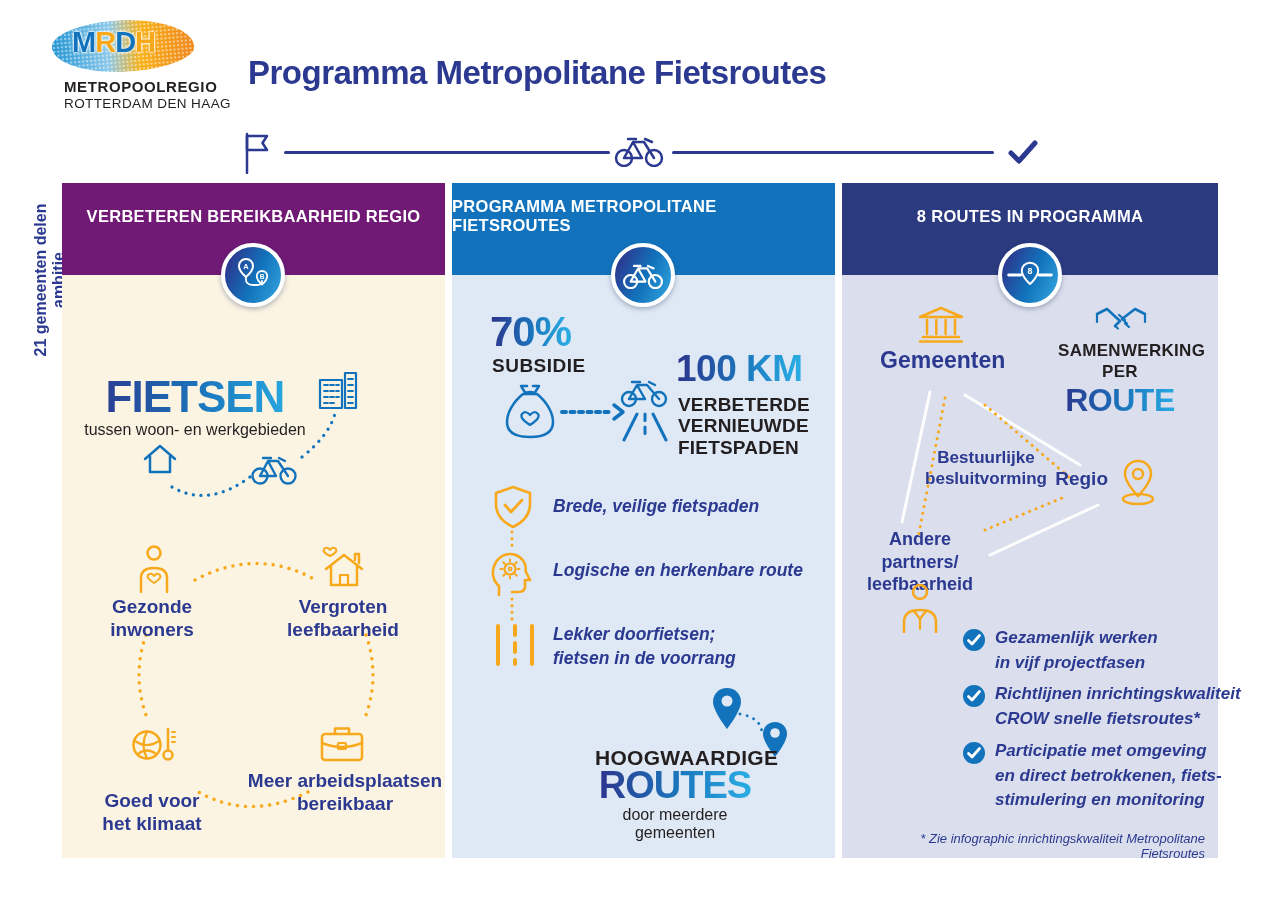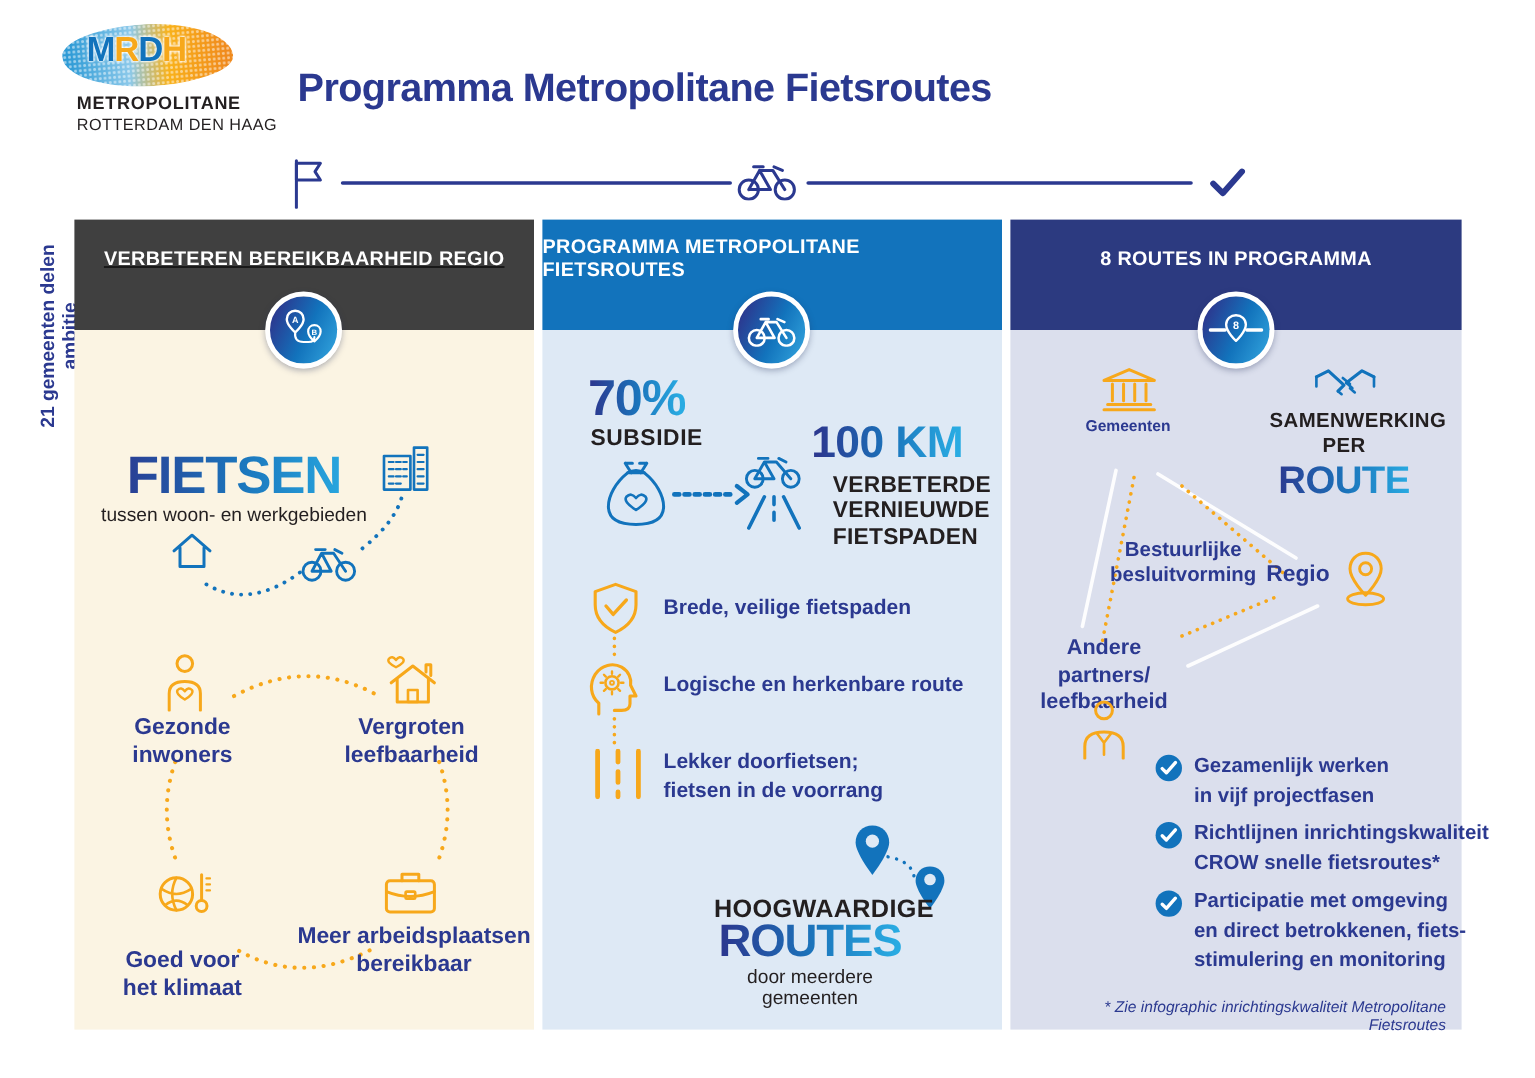--- a/index.html
+++ b/index.html
@@ -2,21 +2,21 @@
 <html><head>
 <meta charset="utf-8">
 <style>
   html,body{margin:0;padding:0;background:#fff;}
   .stage{position:relative;width:1279px;height:898px;background:#fff;overflow:hidden;
          font-family:"Liberation Sans",sans-serif;}
   .abs{position:absolute;}
   .c{text-align:center;}
   .r{text-align:right;}
   .pl{white-space:pre-line;}
-  .p{white-space:pre;}
+  .p{white-space:pre;font-style:italic;}
   .b{font-weight:bold;}
   .navy{color:#2B3990;}
   .dark{color:#231F20;}
   .hdr{display:flex;align-items:center;justify-content:center;padding-bottom:26px;box-sizing:border-box;}
   .hdr span{color:#fff;font-weight:bold;font-size:16.5px;letter-spacing:.3px;}
   .badge{position:absolute;width:56px;height:56px;border-radius:50%;border:4px solid #fff;
          background:linear-gradient(115deg,#2B3990 12%,#1273BC 55%,#35A8E0 100%);
          box-shadow:0 2px 5px rgba(35,45,90,.35);display:flex;align-items:center;justify-content:center;}
   .grad{font-weight:bold;color:#1273BC;
         background:linear-gradient(90deg,#2B3990 5%,#1B75BC 52%,#29ABE2 95%);
@@ -31,21 +31,21 @@
   .brand{position:absolute;left:72px;top:26px;font-weight:bold;font-size:29px;
          letter-spacing:-1px;text-shadow:0 0 2px #fff,0 0 2px #fff,0 0 3px #fff;}
 </style>
 </head>
 <body>
 
 <div class="stage">
 
   <div class="swoosh"></div>
   <div class="brand"><span style="color:#1273BC">M</span><span style="color:#F7A81B">R</span><span style="color:#1273BC">D</span><span style="color:#F7A81B">H</span></div>
-  <div class="abs dark b" style="left:64px;top:78px;font-size:15px;letter-spacing:.6px;">METROPOLITANE</div>
+  <div class="abs dark b" style="left:64px;top:78px;font-size:15px;letter-spacing:.6px;">METROPOOLREGIO</div>
   <div class="abs dark" style="left:64px;top:96px;font-size:13.5px;letter-spacing:.4px;font-weight:500;">ROTTERDAM DEN HAAG</div>
 
   <div class="abs navy b" style="left:248px;top:54px;font-size:33px;letter-spacing:-.5px;">Programma Metropolitane Fietsroutes</div>
 
   <svg class="abs" style="left:244px;top:132px;" width="26" height="42" viewBox="0 0 26 42">
     <path class="ic sn" stroke-width="2.5" d="M3 2 V41"></path>
     <path class="ic sn" stroke-width="2.5" d="M3 4 H23 L18.5 11 L23 18 H3 Z"></path>
   </svg>
   <div class="abs" style="left:284px;top:151px;width:326px;height:3px;background:#2B3990;border-radius:2px;"></div>
   <svg class="abs" style="left:614px;top:133px;" width="50" height="34" viewBox="0 0 50 34">
@@ -53,21 +53,21 @@
     <circle class="ic sn" stroke-width="2.5" cx="40" cy="25" r="8"></circle>
     <path class="ic sn" stroke-width="2.5" d="M10 25 L19 9 H30 L40 25 M19 9 L28 25 H10 M14 6 h8 M31 6 l7 3"></path>
   </svg>
   <div class="abs" style="left:672px;top:151px;width:322px;height:3px;background:#2B3990;border-radius:2px;"></div>
   <svg class="abs" style="left:1008px;top:140px;" width="30" height="24" viewBox="0 0 30 24">
     <path class="ic sn" stroke-width="5" d="M3 13 L11 21 L27 3"></path>
   </svg>
 
   <div class="abs navy b c" style="left:-57px;top:269px;width:200px;height:22px;font-size:16px;transform:rotate(-90deg);">21 gemeenten delen ambitie</div>
 
-  <div class="abs hdr" style="left:62px;top:183px;width:383px;height:92px;background:#404040;text-decoration:underline;">
+  <div class="abs hdr" style="left:62px;top:183px;width:383px;height:92px;background:#701a75;">
     <span>VERBETEREN BEREIKBAARHEID REGIO</span>
   </div>
   <div class="abs" style="left:62px;top:275px;width:383px;height:583px;background:#FBF4E3;"></div>
   <div class="badge" style="left:221px;top:243px;">
     <svg width="40" height="40" viewBox="0 0 40 40">
       <path class="ic sw" stroke-width="2" d="M13 4 c-4 0-7 3-7 7 0 5 7 11 7 11 s7-6 7-11 c0-4-3-7-7-7 Z"></path>
       <text x="13" y="14" fill="#fff" font-size="7.5" font-weight="bold" text-anchor="middle">A</text>
       <path class="ic sw" stroke-width="1.8" d="M13 22 q-1 8 7 8 h4 q5 0 5-4"></path>
       <path class="ic sw" stroke-width="1.8" d="M29 16 c-3 0-5.2 2.2-5.2 5.2 0 3.8 5.2 8.3 5.2 8.3 s5.2-4.5 5.2-8.3 c0-3-2.2-5.2-5.2-5.2 Z"></path>
       <text x="29" y="24" fill="#fff" font-size="6.5" font-weight="bold" text-anchor="middle">B</text>
@@ -157,21 +157,21 @@
     <path class="ic sb" stroke-width="3.5" d="M54 3 L63 10 L54 17"></path>
   </svg>
   <svg class="abs" style="left:616px;top:376px;" width="58" height="66" viewBox="0 0 58 66">
     <circle class="ic sb" stroke-width="2.4" cx="13" cy="23" r="7"></circle>
     <circle class="ic sb" stroke-width="2.4" cx="43" cy="23" r="7"></circle>
     <path class="ic sb" stroke-width="2.4" d="M13 23 L21 9 H31 L43 23 M21 9 L29 23 H13 M16 6 h8 M33 6 l6 3"></path>
     <path class="ic sb" stroke-width="3" d="M8 64 L21 38 M50 64 L37 38"></path>
     <path class="ic sb" stroke-width="3" stroke-dasharray="6.5 6.5" stroke-linecap="butt" d="M29 38 V64"></path>
   </svg>
   <div class="abs grad" style="left:676px;top:348px;font-size:37px;letter-spacing:-.5px;">100 KM</div>
-  <div class="abs dark b pl" style="left:678px;top:394px;font-size:19px;line-height:1.12;letter-spacing:.2px;margin-left:16px;">VERBETERDE
+  <div class="abs dark b pl" style="left:678px;top:394px;font-size:19px;line-height:1.12;letter-spacing:.2px;">VERBETERDE
 VERNIEUWDE
 FIETSPADEN</div>
 
   <svg class="abs" style="left:494px;top:485px;" width="38" height="44" viewBox="0 0 38 44">
     <path class="ic so" stroke-width="2.6" d="M19 2 L36 8 V19 q0 15-17 23 Q2 34 2 19 V8 Z"></path>
     <path class="ic so" stroke-width="2.8" d="M11 20 l6 7 L28 15"></path>
   </svg>
   <div class="abs navy b p" style="left:553px;top:496px;font-size:17.5px;">Brede, veilige fietspaden</div>
   <svg class="abs" style="left:505px;top:530px;" width="14" height="22" viewBox="0 0 14 22">
     <path class="ic so" stroke-width="3" stroke-dasharray="0.1 6.5" d="M7 2 V20"></path>
@@ -213,21 +213,21 @@
       <path class="ic sw" stroke-width="3.5" d="M2 20 H17 M39 20 H54"></path>
       <path class="ic sw" stroke-width="2.4" d="M28 5 c-5.5 0-10 4.2-10 9.5 C18 22 28 31 28 31 s10-9 10-16.5 C38 9.2 33.5 5 28 5 Z"></path>
       <text x="28" y="19" fill="#fff" font-size="11" font-weight="bold" text-anchor="middle">8</text>
     </svg>
   </div>
 
   <svg class="abs" style="left:918px;top:306px;" width="46" height="38" viewBox="0 0 46 38">
     <path class="ic so" stroke-width="2.5" d="M23 2 L44 11 H2 Z"></path>
     <path class="ic so" stroke-width="2.5" d="M9 14 V28 M18.3 14 V28 M27.6 14 V28 M37 14 V28 M5 31 h36 M2 35.5 h42"></path>
   </svg>
-  <div class="abs navy b c" style="left:880px;top:347px;width:120px;font-size:13px;">Gemeenten</div>
+  <div class="abs navy b c" style="left:880px;top:347px;width:120px;font-size:23px;">Gemeenten</div>
 
   <svg class="abs" style="left:1094px;top:302px;" width="54" height="34" viewBox="0 0 54 34">
     <path class="ic sb" stroke-width="2.6" d="M3 12 L13 7 L26 19 L21 24"></path>
     <path class="ic sb" stroke-width="2.6" d="M51 12 L41 7 L28 17"></path>
     <path class="ic sb" stroke-width="2.2" d="M25 13 l6 5 M28 17 l5 4.5 M31 21.5 l4 3.5 M21 24 l3 2.5"></path>
     <path class="ic sb" stroke-width="2.2" d="M3 12 v8 M51 12 v8"></path>
   </svg>
   <div class="abs dark b c pl" style="left:1058px;top:340px;width:124px;font-size:17px;line-height:1.25;letter-spacing:.3px;">SAMENWERKING
 PER</div>
   <div class="abs grad c" style="left:1058px;top:382px;width:124px;font-size:32px;letter-spacing:-.5px;text-align:center;">ROUTE</div>

